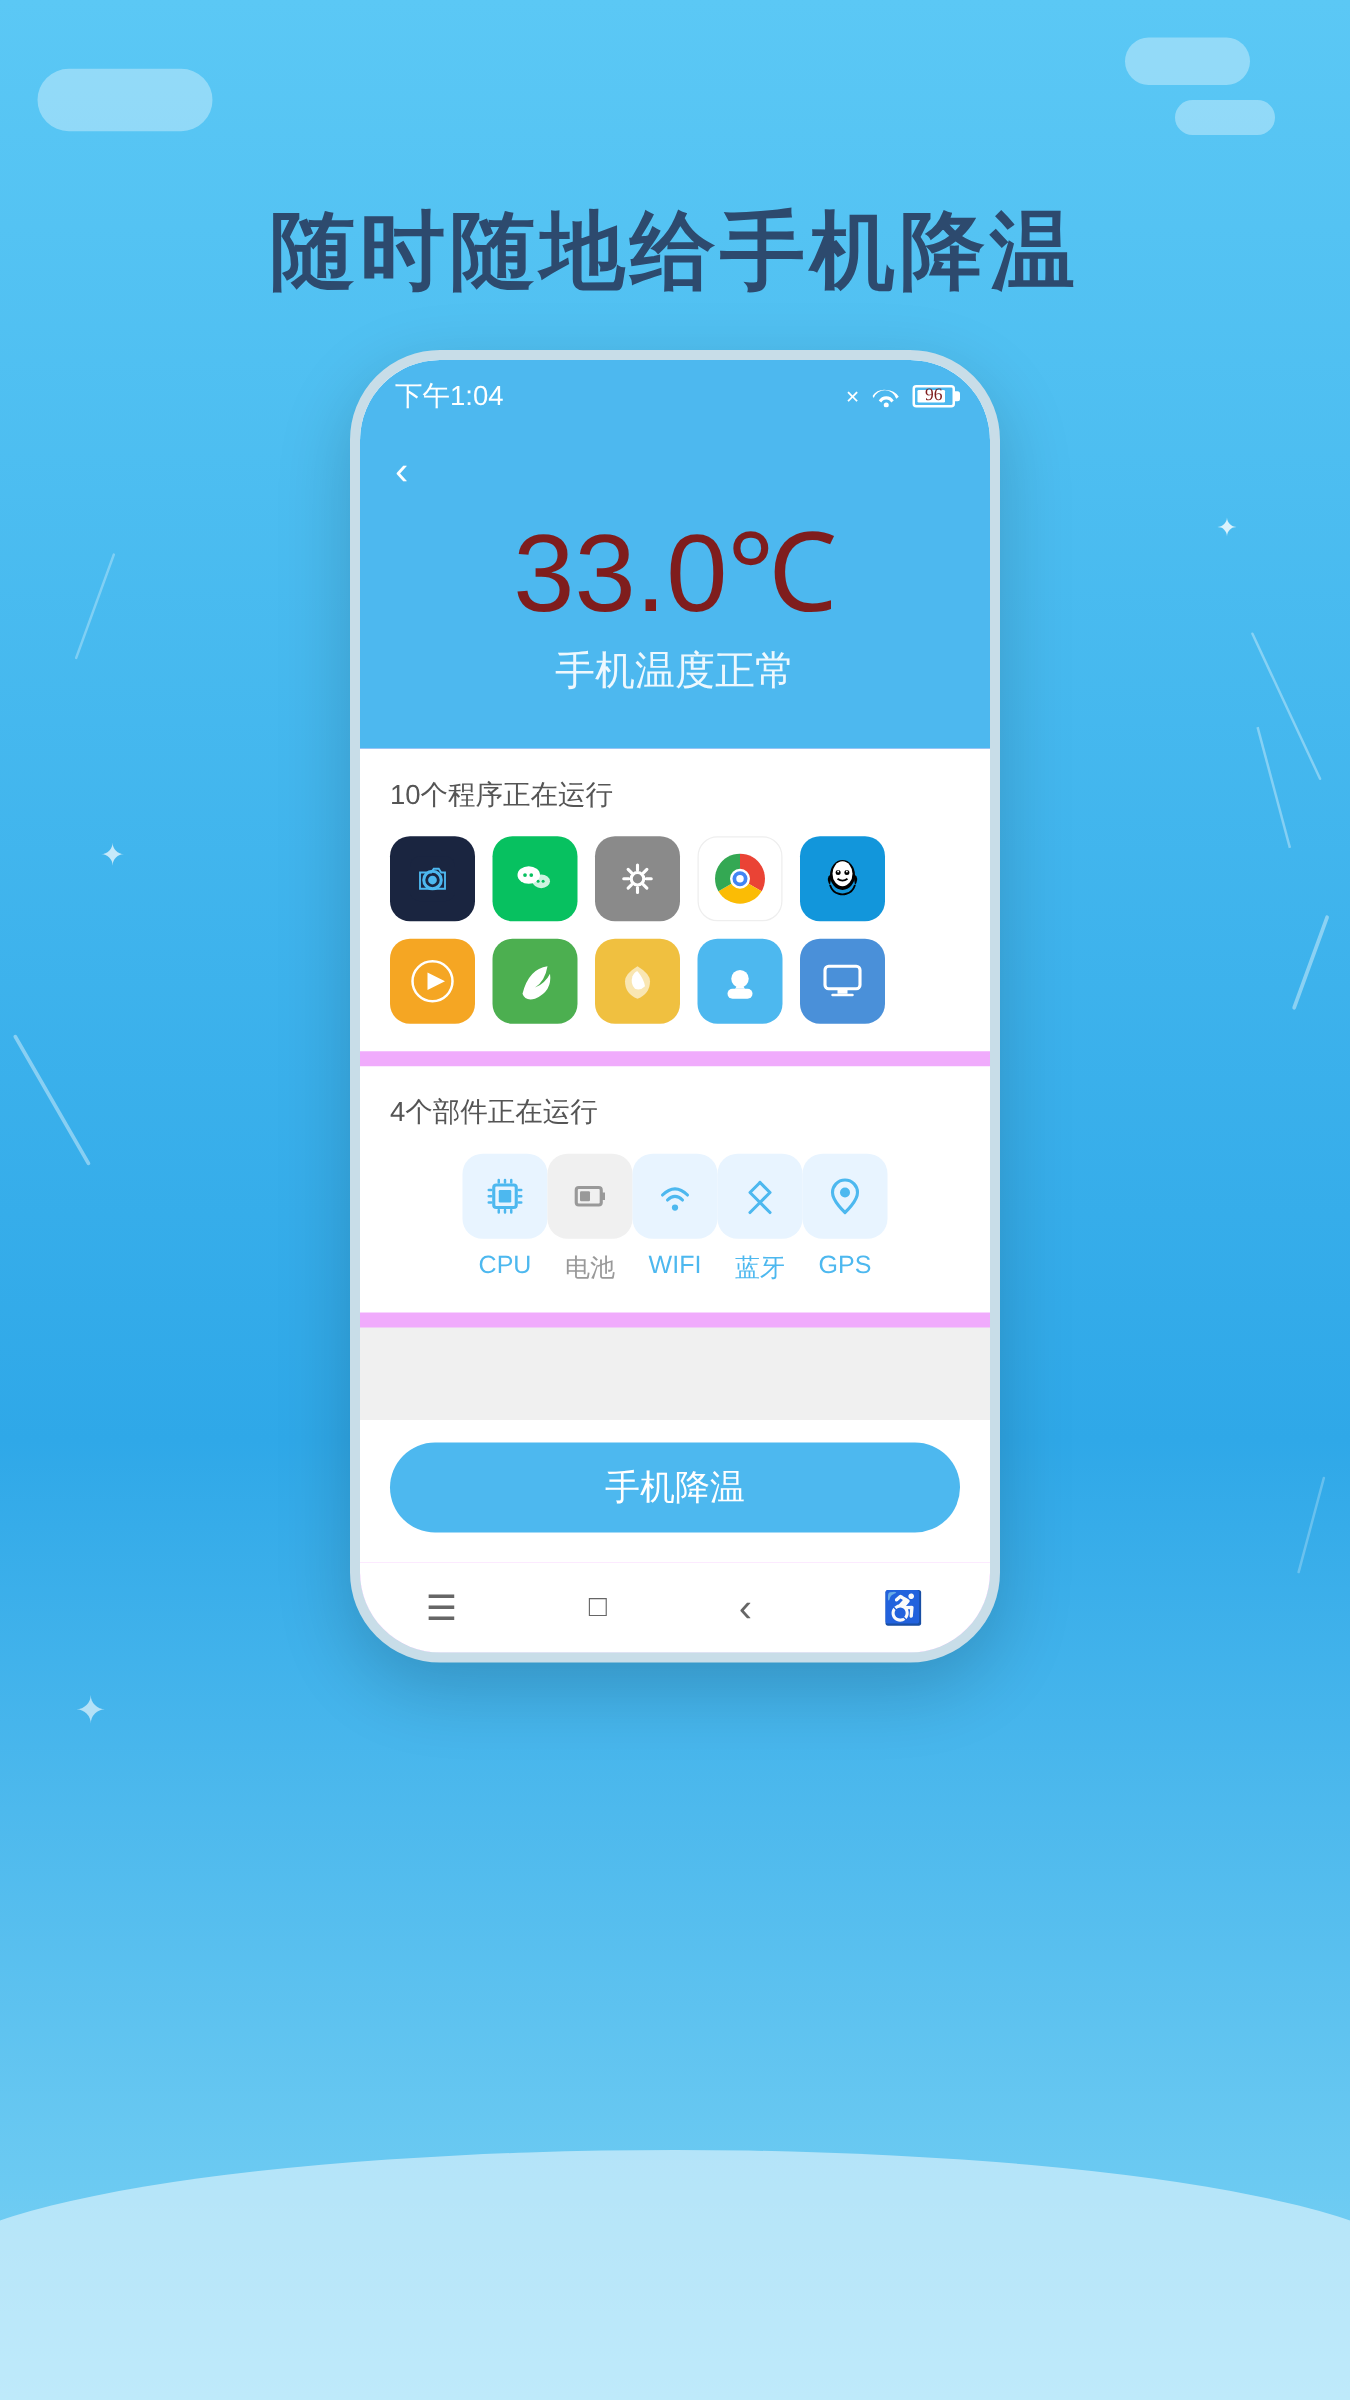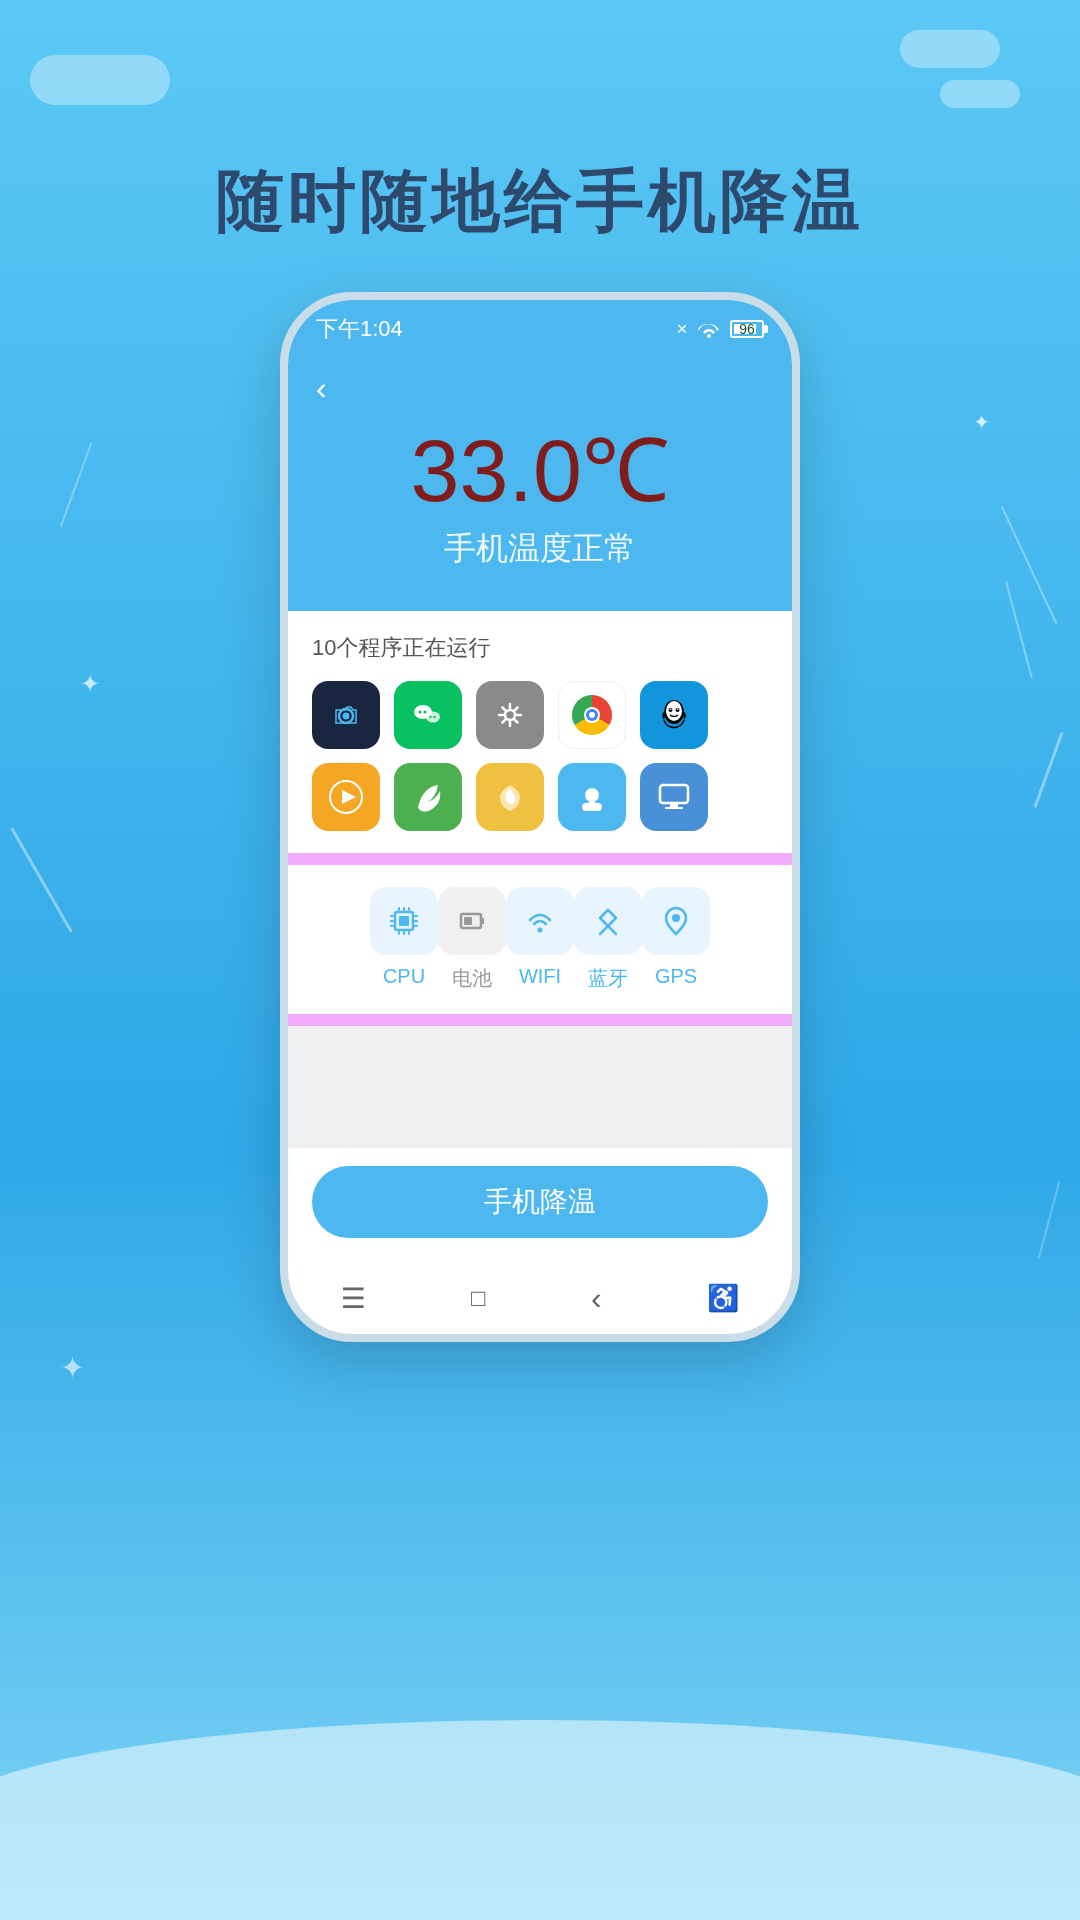--- a/index.html
+++ b/index.html
@@ -39,21 +39,21 @@
       text-align: center;
       font-size: 68px;
       font-weight: 700;
       color: #2d4a6e;
       letter-spacing: 4px;
     }
 
     
     .phone-wrap {
       position: absolute;
-      top: 292px;
+      top: 280px;
       left: 50%;
       transform: translateX(-50%);
       width: 520px;
       height: 1050px;
     }
 
     .phone-outer {
       width: 520px;
       height: 1050px;
       background: #e8f4fc;
@@ -116,24 +116,25 @@
       border-radius: 0 2px 2px 0;
     }
     .battery-fill {
       height: 100%;
       width: 85%;
       background: white;
       border-radius: 1px;
     }
     .battery-text {
       font-size: 14px;
-      color: #14532d;
+      color: #7f1d1d;
       position: absolute;
       left: 50%;
       transform: translateX(-50%);
+      font-family: Liberation Serif, serif;
     }
 
     
     .top-section {
       background: #4db8ef;
       padding: 18px 28px 40px;
       display: flex;
       flex-direction: column;
       align-items: flex-start;
       flex-shrink: 0;
@@ -479,20 +480,21 @@
               <svg width="40" height="40" viewBox="0 0 40 40" fill="none">
                 <rect x="6" y="8" width="28" height="18" rx="3" stroke="white" stroke-width="2.5"></rect>
                 <rect x="16" y="26" width="8" height="4" fill="white"></rect>
                 <rect x="11" y="30" width="18" height="2" rx="1" fill="white"></rect>
               </svg>
             </div>
           </div>
         </div>
 
         <div class="components-section">
+          <div class="section-title">4个部件正在运行</div>
           <div class="components-grid">
 
             <div class="component-item">
               <div class="component-icon-wrap comp-cpu">
                 <svg width="38" height="38" viewBox="0 0 38 38" fill="none">
                   <rect x="10" y="10" width="18" height="18" rx="2" stroke="#4db8ef" stroke-width="2.5"></rect>
                   <rect x="14" y="14" width="10" height="10" rx="1" fill="#4db8ef"></rect>
                   <path d="M14 8v-2M19 8v-2M24 8v-2M14 32v-2M19 32v-2M24 32v-2M8 14h-2M8 19h-2M8 24h-2M32 14h-2M32 19h-2M32 24h-2" stroke="#4db8ef" stroke-width="2" stroke-linecap="round"></path>
                 </svg>
               </div>

